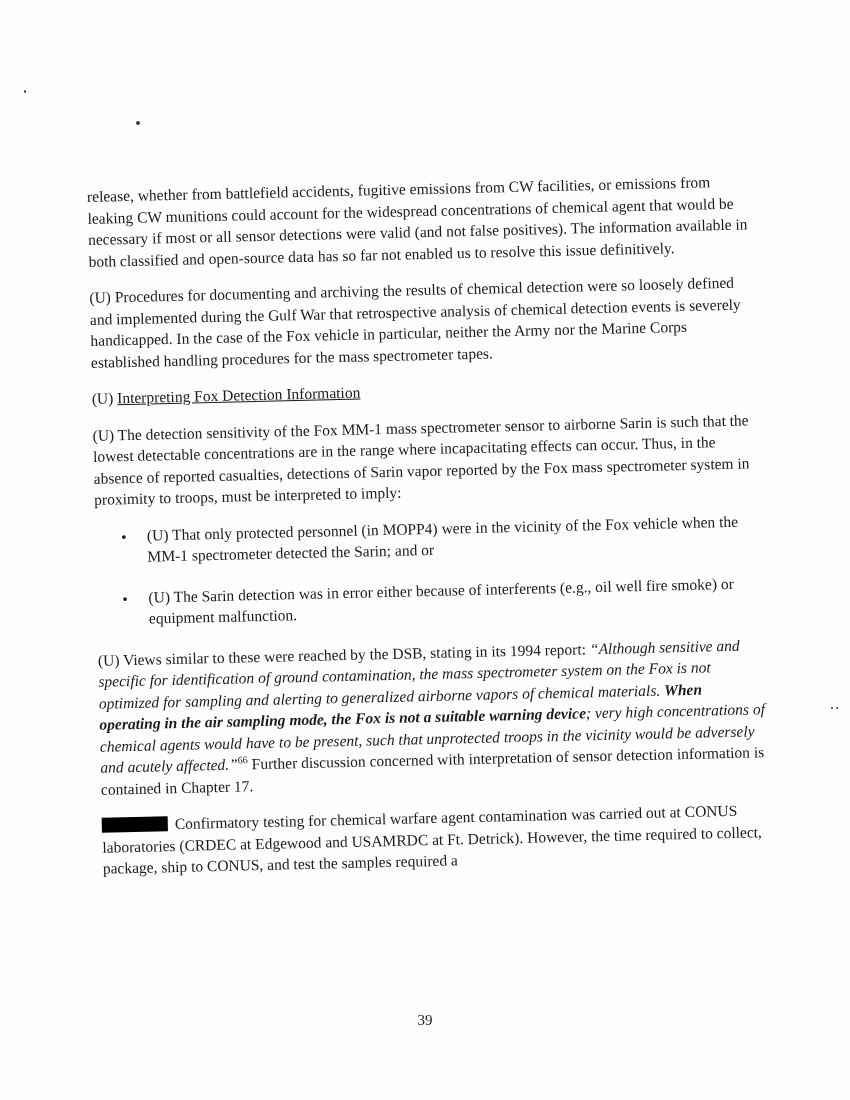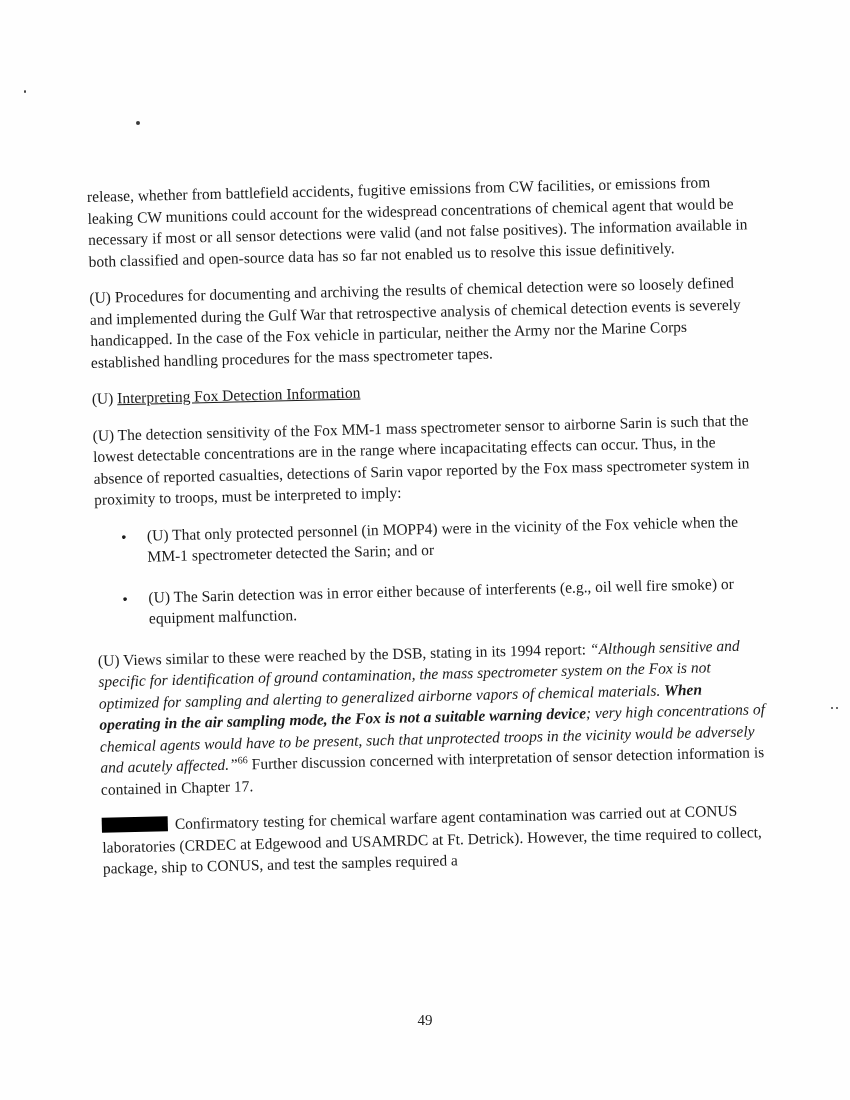--- a/index.html
+++ b/index.html
@@ -110,15 +110,15 @@
     </ul>
 
     <p class="dsb"><span>(U)  Views similar to these were reached by the DSB, stating in its 1994 report: </span><span class="it">“Although sensitive and specific for identification of ground contamination, the mass spectrometer system on the Fox is not optimized for sampling and alerting to generalized airborne vapors of chemical materials.  </span><span class="bi">When operating in the air sampling mode, the Fox is not a suitable warning device</span><span class="it">; very high concentrations of chemical agents would have to be present, such that unprotected troops in the vicinity would be adversely and acutely affected.”</span><sup class="fn">66</sup><span>  Further discussion concerned with interpretation of sensor detection information is contained in Chapter 17.</span></p>
 
     <p>
       <span class="redaction"></span><span>Confirmatory testing for chemical warfare agent contamination was carried out at CONUS laboratories (CRDEC at Edgewood and USAMRDC at Ft. Detrick).  However, the time required to collect, package, ship to CONUS, and test the samples required a</span>
     </p>
 
   </div>
 
-  <div class="pagenum">49</div>
+  <div class="pagenum">39</div>
 
 </div>
 
 </body></html>

